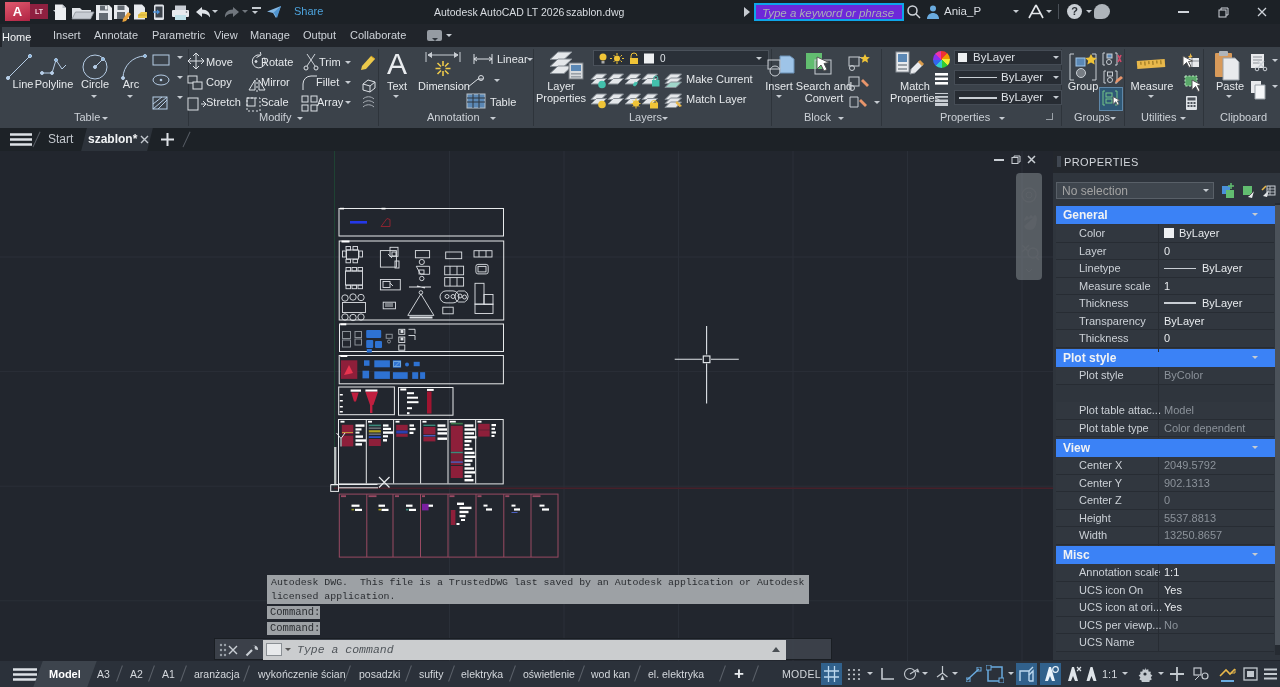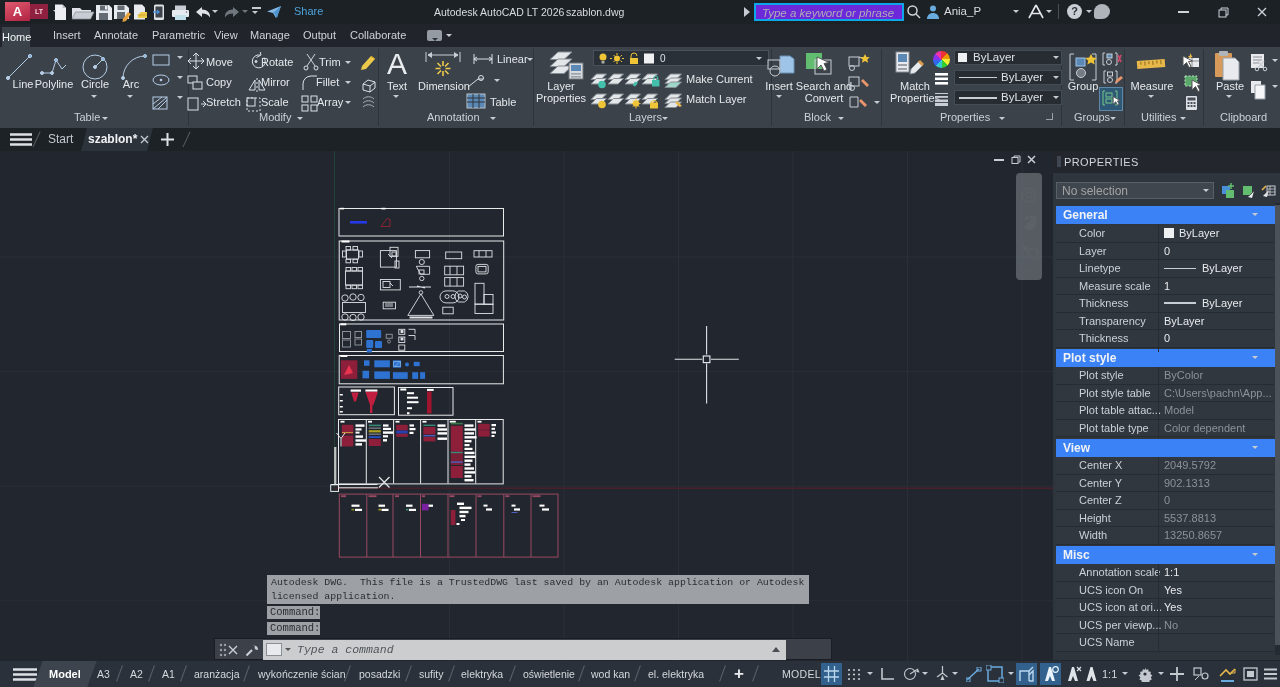--- a/index.html
+++ b/index.html
@@ -929,21 +929,20 @@
   <div class="phead" style="top:55px"><span style="padding-left:7px">General</span><span class="dds" style="left:196px;top:7px"></span></div>
   <div class="prow" style="top:74px"><span style="padding-left:23px">Color</span><span class="pval"><span style="display:inline-block;width:10px;height:10px;background:#eef0f2;vertical-align:-1px;margin-right:5px"></span>ByLayer</span></div>
   <div class="prow" style="top:91.5px"><span style="padding-left:23px">Layer</span><span class="pval">0</span></div>
   <div class="prow" style="top:109px"><span style="padding-left:23px">Linetype</span><span class="pval"><span style="display:inline-block;width:32px;height:1.5px;background:#c9ced4;vertical-align:3px;margin-right:6px"></span>ByLayer</span></div>
   <div class="prow" style="top:126.5px"><span style="padding-left:23px">Measure scale</span><span class="pval">1</span></div>
   <div class="prow" style="top:144px"><span style="padding-left:23px">Thickness</span><span class="pval"><span style="display:inline-block;width:32px;height:2.5px;background:#c9ced4;vertical-align:3px;margin-right:6px"></span>ByLayer</span></div>
   <div class="prow" style="top:161.5px"><span style="padding-left:23px">Transparency</span><span class="pval">ByLayer</span></div>
   <div class="prow" style="top:179px"><span style="padding-left:23px">Thickness</span><span class="pval">0</span></div>
   <div class="phead" style="top:198px"><span style="padding-left:7px">Plot style</span><span class="dds" style="left:196px;top:7px"></span></div>
   <div class="prow" style="top:216px"><span style="padding-left:23px">Plot style</span><span class="pval gray">ByColor</span></div>
-  <div class="prow" style="top:233.5px"><span style="padding-left:23px">Plot style table</span><span class="pval gray">C:\Users\pachn\App...</span></div>
   <div class="prow" style="top:251px"><span style="padding-left:23px">Plot table attac...</span><span class="pval gray">Model</span></div>
   <div class="prow" style="top:268.5px"><span style="padding-left:23px">Plot table type</span><span class="pval gray">Color dependent</span></div>
   <div class="phead" style="top:288px"><span style="padding-left:7px">View</span><span class="dds" style="left:196px;top:7px"></span></div>
   <div class="prow" style="top:306px"><span style="padding-left:23px">Center X</span><span class="pval gray">2049.5792</span></div>
   <div class="prow" style="top:323.5px"><span style="padding-left:23px">Center Y</span><span class="pval gray">902.1313</span></div>
   <div class="prow" style="top:341px"><span style="padding-left:23px">Center Z</span><span class="pval gray">0</span></div>
   <div class="prow" style="top:358.5px"><span style="padding-left:23px">Height</span><span class="pval gray">5537.8813</span></div>
   <div class="prow" style="top:376px"><span style="padding-left:23px">Width</span><span class="pval gray">13250.8657</span></div>
   <div class="phead" style="top:395px"><span style="padding-left:7px">Misc</span><span class="dds" style="left:196px;top:7px"></span></div>
   <div class="prow" style="top:413px"><span style="padding-left:23px">Annotation scale</span><span class="pval">1:1</span></div>

